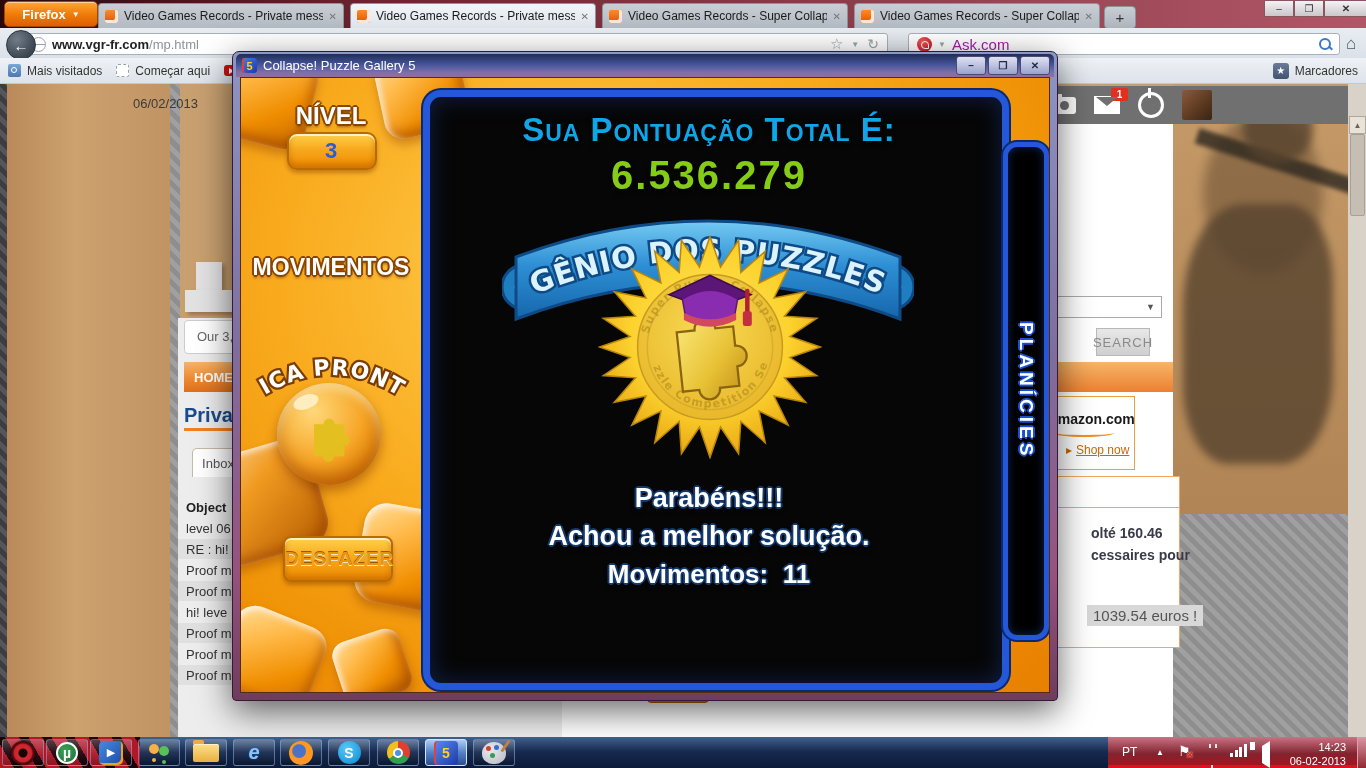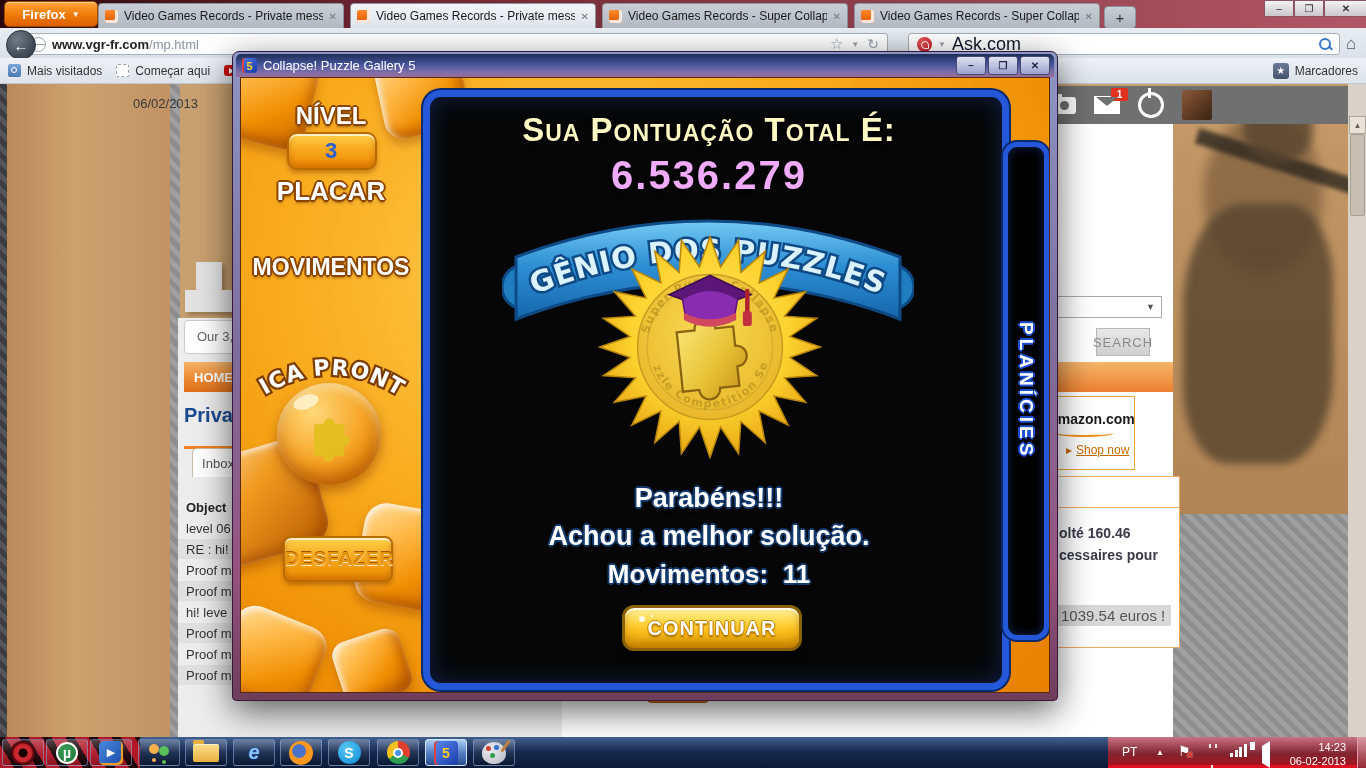--- a/index.html
+++ b/index.html
@@ -65,21 +65,21 @@
   .page{left:0;top:84px;width:1366px;height:653px;}
   .stripe-dark{background:repeating-linear-gradient(45deg,#3c3c42 0 5px,#55555c 5px 10px);}
   .stripe-gray{background:repeating-linear-gradient(45deg,#8e8e8e 0 5px,#a0a0a0 5px 10px);}
   .wood{background:linear-gradient(90deg,#b9895a,#cda26e 40%,#c09264);}
   .whitebg{background:#fff;}
   .pgtext{font-size:13px;color:#333;}
   .row{position:absolute;left:0;width:384px;height:20px;font-size:13px;color:#333;padding:3px 0 0 8px;box-sizing:border-box;white-space:nowrap;overflow:hidden;}
   .row.alt{background:#e0e0e0;}
   .homebar{background:linear-gradient(180deg,#f5b469,#ec8a33 55%,#e06f1a);color:#fff;font-weight:bold;font-size:13px;
            display:flex;align-items:center;padding-left:10px;box-sizing:border-box;}
-  .heading{font-size:20px;font-weight:bold;color:#1a4a8e;border-bottom:3px solid #f08020;padding-bottom:20px;}
+  .heading{font-size:20px;font-weight:bold;color:#1a4a8e;border-bottom:3px solid #f08020;padding-bottom:2px;}
   .inboxtab{border:1px solid #c8b8a8;border-bottom:none;border-radius:5px 5px 0 0;background:#fff;
             font-size:13px;color:#555;display:flex;align-items:center;justify-content:center;}
   .replybtn{background:linear-gradient(180deg,#f0953a,#dd7010);border:1px solid #b85c08;border-radius:4px;
             color:#fff;font-size:12px;display:flex;align-items:center;justify-content:center;}
   .iconbar{background:#707070;display:flex;align-items:center;gap:18px;padding-left:12px;box-sizing:border-box;}
   .cam{width:24px;height:17px;background:#fff;border-radius:3px;position:relative;}
   .cam::before{content:"";position:absolute;left:8px;top:4px;width:9px;height:9px;border-radius:50%;background:#707070;}
   .cam::after{content:"";position:absolute;left:2px;top:-3px;width:8px;height:4px;background:#fff;border-radius:1px;}
   .env{width:26px;height:18px;background:#fff;position:relative;}
   .env::after{content:"";position:absolute;left:2px;top:1px;border-left:11px solid transparent;border-right:11px solid transparent;border-top:9px solid #707070;}
@@ -89,21 +89,21 @@
   .pwr::after{content:"";position:absolute;left:7px;top:-7px;width:3px;height:10px;background:#fff;}
   .avatar{width:30px;height:30px;border-radius:2px;background:linear-gradient(135deg,#8a5a3a,#5a3820 60%,#3a2414);}
   .selbox{background:#fff;border:1px solid #aaa;display:flex;align-items:center;justify-content:flex-end;padding-right:6px;box-sizing:border-box;color:#555;font-size:9px;}
   .searchbtn{background:linear-gradient(180deg,#e8e8e8,#cfcfcf);border:1px solid #b8b8b8;color:#8a8a8a;
              font-size:13px;letter-spacing:1px;display:flex;align-items:center;justify-content:center;}
   .orangebar{background:linear-gradient(180deg,#f6b569,#ec8030);}
   .amzbox{background:#fff;border:1px solid #e8a23c;}
   .amz{font-size:14px;font-weight:bold;color:#1a1a1a;}
   .shopnow{font-size:12px;color:#c66a00;text-decoration:underline;}
   .promobox{background:#fff;border:1px solid #f0a860;}
-  .promo{font-size:14px;font-weight:bold;color:#3a3a4a;white-space:nowrap;}
+  .promo{font-size:14px;font-weight:bold;color:#3a3a4a;white-space:nowrap;margin-left:32px;}
   .grayhl{background:#d8d8d8;color:#555;font-weight:normal;font-size:15px;}
   .sbar-track{background:#d8d2c8;}
   .sbar-btn{background:#e8e2d8;border:1px solid #b0a898;color:#6a6258;font-size:8px;display:flex;align-items:center;justify-content:center;}
   .sbar-thumb{background:#c6beb2;border:1px solid #a8a092;border-radius:2px;}
   .halo1{background:#56432e;border-radius:40% 30% 35% 30%;filter:blur(4px);opacity:.8;}
   .halo2{background:#7a5c3c;border-radius:50%;filter:blur(6px);opacity:.7;}
   .gun{background:#2e2820;filter:blur(2px);opacity:.8;}
 
   
   .gamewin{left:232px;top:51px;width:824px;height:648px;z-index:10;border-radius:7px 7px 4px 4px;
@@ -135,23 +135,23 @@
   .ball{position:absolute;border-radius:50%;
         background:radial-gradient(circle at 35% 28%,#ffd87a 0%,#f7a526 50%,#d97b04 80%,#b85e00 100%);
         box-shadow:inset 0 -8px 16px rgba(150,60,0,.5),inset 0 6px 10px rgba(255,235,170,.8),0 6px 12px rgba(120,45,0,.45);}
   .panel{position:absolute;background:#060606;border:7px solid #2458d8;border-radius:18px;
          box-shadow:0 0 0 2px #0a2a70,inset 0 0 24px rgba(40,90,220,.3);}
   .rtab{position:absolute;background:#000;border:5px solid #2458d8;border-radius:14px;
         box-shadow:0 0 0 2px #0a2a70,inset 0 0 10px rgba(40,90,220,.4);
         display:flex;align-items:center;justify-content:center;}
   .rtab .vtext{writing-mode:vertical-rl;font-size:19px;font-weight:bold;color:#fff;letter-spacing:4px;
         text-shadow:-2px 0 #1a4fd0,2px 0 #1a4fd0,0 -2px #1a4fd0,0 2px #1a4fd0,-1px -1px #1a4fd0,1px 1px #1a4fd0;}
-  .scoretitle{font-variant:small-caps;font-weight:bold;color:#fef9c3;font-size:33px;letter-spacing:1px;text-align:center;
+  .scoretitle{font-variant:small-caps;font-weight:bold;color:#0ea5e9;font-size:33px;letter-spacing:1px;text-align:center;
               text-shadow:0 3px 4px rgba(0,0,0,.9);}
-  .scoreval{font-weight:bold;color:#f0abfc;font-size:40px;letter-spacing:2px;text-align:center;text-shadow:0 3px 4px rgba(0,0,0,.9);}
+  .scoreval{font-weight:bold;color:#84cc16;font-size:40px;letter-spacing:2px;text-align:center;text-shadow:0 3px 4px rgba(0,0,0,.9);}
   .congrats{font-weight:bold;color:#fff;text-align:center;white-space:pre;
         text-shadow:-2px 0 #123a6e,2px 0 #123a6e,0 -2px #123a6e,0 2px #123a6e,
                     -1px -1px #123a6e,1px -1px #123a6e,-1px 1px #123a6e,1px 1px #123a6e,0 3px 5px rgba(0,0,0,.8);}
   .contbtn{position:absolute;border:3px solid #8a6200;border-radius:12px;
         background:linear-gradient(180deg,#fff0a0 0%,#ffdd55 28%,#fdc21e 55%,#d89700 100%);
         box-shadow:inset 0 2px 0 rgba(255,255,255,.8),inset 0 -5px 8px rgba(160,95,0,.5),0 4px 8px rgba(0,0,0,.6);
         color:#fff;font-weight:bold;font-size:20px;letter-spacing:1px;display:flex;align-items:center;justify-content:center;
         text-shadow:-1px 0 #c88400,1px 0 #c88400,0 -1px #c88400,0 2px 2px #a06800;}
   .contbtn::before{content:"";position:absolute;left:14px;top:8px;width:6px;height:6px;border-radius:50%;
         background:#fff;box-shadow:10px -3px 0 -2px #fff;opacity:.85;}
@@ -331,21 +331,21 @@
         <span style="font-size:8px;">▼</span>
         <span style="font-size:14px;">↻</span>
       </span>
     </div>
     <div class="abs backbtn" style="top:2px;">
         <span>←</span>
       </div>
     <div class="abs searchbox" style="top:5px;">
       <span class="askball"></span>
       <span style="font-size:8px;color:#9aa2ac;">▼</span>
-      <span style="font-size:18px;color:#0f172a;">Ask.com</span>
+      <span style="font-size:15px;color:#a21caf;">Ask.com</span>
       <span class="mag"></span>
     </div>
     <span class="abs" style="left:1346px;top:6px;font-size:17px;color:#4a5866;">⌂</span>
   </div>
 
   <div class="abs bookbar" style="z-index:5;">
     <span class="bmico"></span>
     <span>Mais visitados</span>
     <span class="dotico" style="margin-left:8px;"></span>
     <span>Começar aqui</span>
@@ -374,21 +374,20 @@
       <div class="cube" style="left:138px;top:-26px;width:86px;height:82px;transform:rotate(-12deg);"></div>
       <div class="cube" style="left:-40px;top:370px;width:120px;height:110px;transform:rotate(-16deg);background:linear-gradient(145deg,#ffd9a0,#f09a20 40%,#b55c00 100%);"></div>
       <div class="cube" style="left:118px;top:430px;width:104px;height:100px;transform:rotate(10deg);"></div>
       <div class="cube" style="left:-18px;top:536px;width:96px;height:92px;transform:rotate(22deg);"></div>
       <div class="cube" style="left:96px;top:556px;width:70px;height:66px;transform:rotate(-18deg);"></div>
       <div class="cube" style="left:752px;top:200px;width:60px;height:58px;transform:rotate(12deg);"></div>
       <div class="cube" style="left:754px;top:330px;width:56px;height:54px;transform:rotate(-14deg);"></div>
 
       <div class="abs glabel" style="left:20px;top:24px;width:140px;font-size:24px;">NÍVEL</div>
       <div class="sbtn" style="left:46px;top:54px;width:86px;height:34px;font-size:22px;line-height:34px;">3</div>
-      <div class="abs glabel" style="left:10px;top:98px;width:160px;font-size:26px;">PLACAR</div>
       <div class="abs glabel" style="left:2px;top:176px;width:176px;font-size:23px;">MOVIMENTOS</div>
 
       <svg class="abs" style="left:8px;top:268px;" width="164" height="62" viewBox="0 0 164 62" xmlns="http://www.w3.org/2000/svg">
         <path id="dicaArc" d="M8,54 Q82,4 156,54" fill="none"></path>
         <text font-family="DejaVu Sans, sans-serif" font-size="22" font-weight="bold" fill="#ffffff" stroke="#7a3c00" stroke-width="4.5" paint-order="stroke" letter-spacing="1">
           <textPath href="#dicaArc" startOffset="50%" text-anchor="middle">DICA PRONTA</textPath>
         </text>
       </svg>
       <div class="ball" style="left:36px;top:305px;width:104px;height:102px;">
         <svg width="58" height="60" viewBox="0 0 140 150" style="position:absolute;left:24px;top:22px;opacity:.95;" xmlns="http://www.w3.org/2000/svg">
@@ -457,21 +456,20 @@
             <path d="M28,44 Q65,20 102,44 L98,66 Q65,82 32,66 Z" fill="#8a2cb0" stroke="#5c1678" stroke-width="2"></path>
             <path d="M30,62 Q65,80 100,62 L100,72 Q65,90 30,72 Z" fill="#d2485e"></path>
             <rect x="112" y="30" width="6" height="34" rx="3" fill="#b02030"></rect>
             <rect x="109" y="60" width="12" height="20" rx="3" fill="#c23040"></rect>
           </g>
         </svg>
 
         <div class="abs congrats" style="left:0;top:386px;width:558px;font-size:27px;">Parabéns!!!</div>
         <div class="abs congrats" style="left:0;top:424px;width:558px;font-size:27px;">Achou a melhor solução.</div>
         <div class="abs congrats" style="left:0;top:462px;width:558px;font-size:26px;">Movimentos:  11</div>
-        <div class="contbtn" style="left:192px;top:508px;width:174px;height:40px;">CONTINUAR</div>
       </div>
 
       <div class="rtab" style="left:762px;top:64px;width:36px;height:488px;">
         <span class="vtext">PLANÍCIES</span>
       </div>
     </div>
   </div>
 
   
   <div class="abs taskbar"></div>

